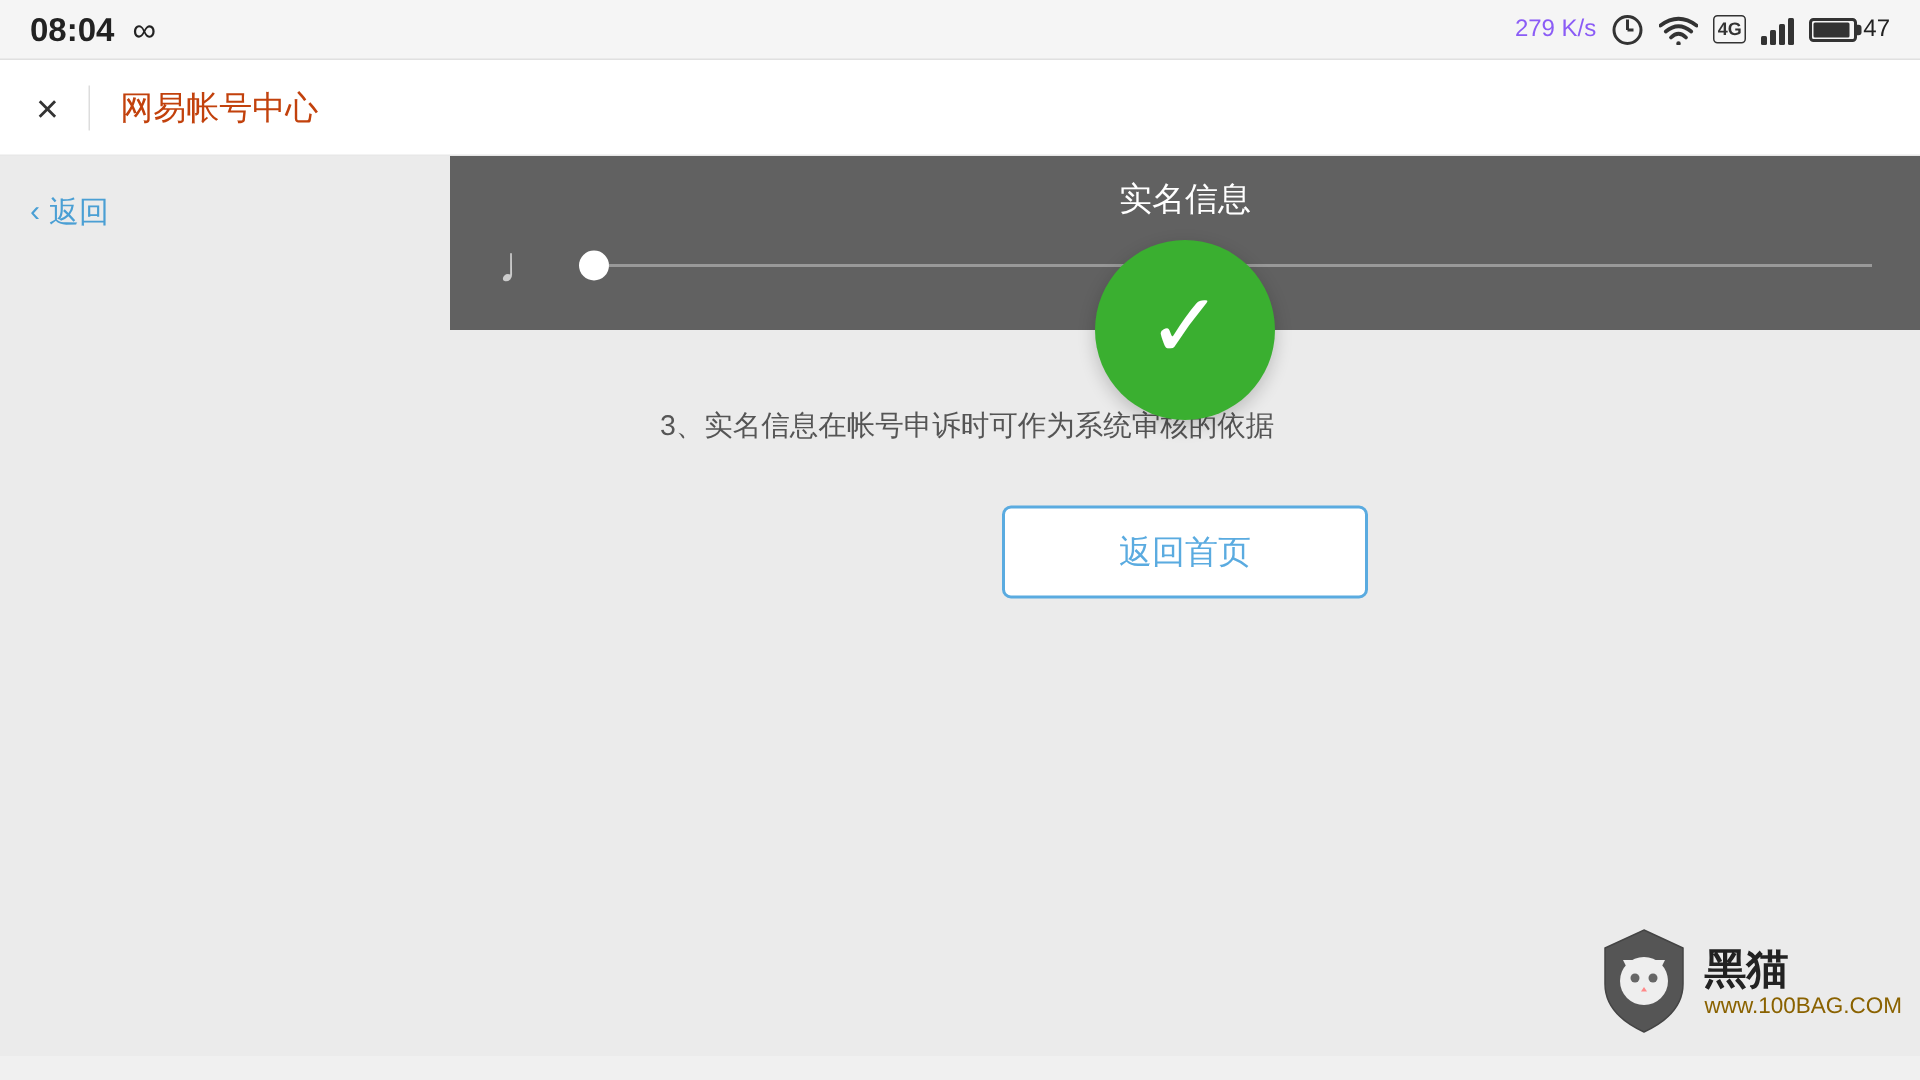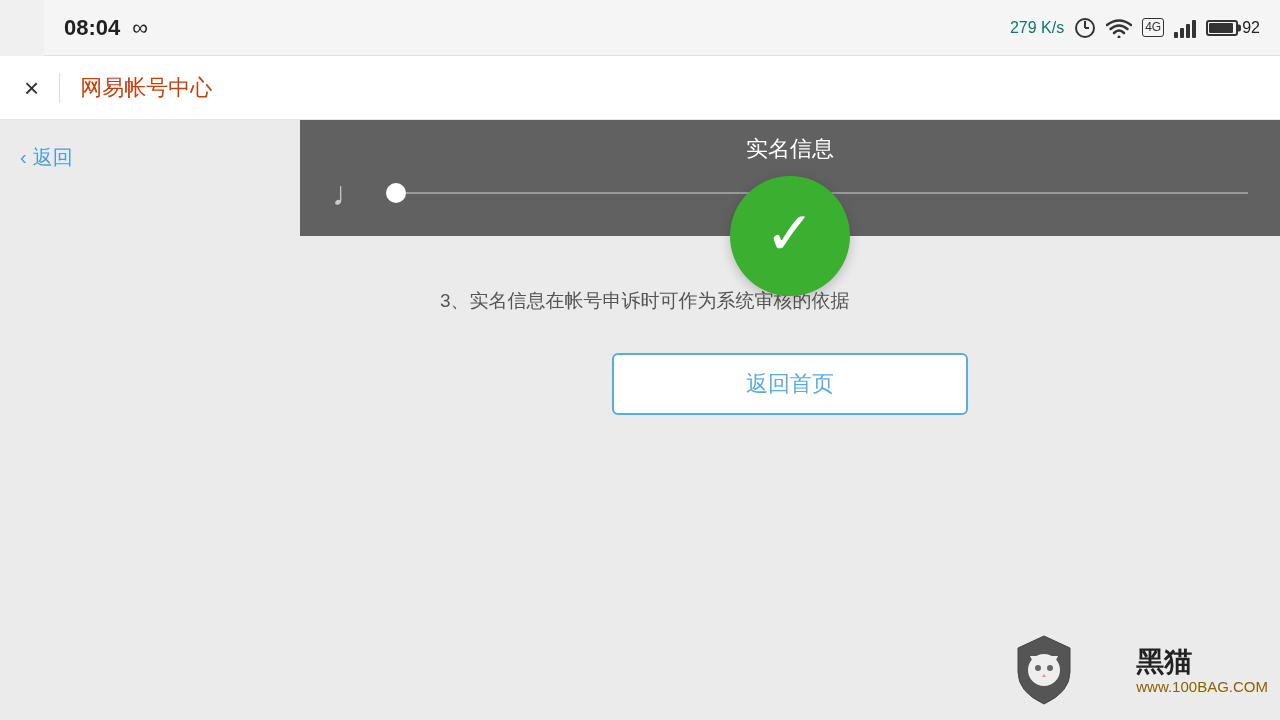--- a/index.html
+++ b/index.html
@@ -7,28 +7,27 @@
       width: 1280px;
       height: 720px;
       background: #f0f0f0;
       font-family: -apple-system, 'PingFang SC', 'Microsoft YaHei', sans-serif;
       overflow: hidden;
       position: relative;
     }
 
     
     .status-bar {
-      height: 56px;
+      height: 40px;
       background: #f5f5f5;
       display: flex;
       align-items: center;
       justify-content: space-between;
       padding: 0 20px;
       border-bottom: 1px solid #e0e0e0;
-      margin-left: 44px;
     }
     .status-left {
       display: flex;
       align-items: center;
       gap: 12px;
     }
     .status-time {
       font-size: 22px;
       font-weight: 600;
       color: #222;
@@ -37,21 +36,21 @@
       font-size: 22px;
       color: #222;
     }
     .status-right {
       display: flex;
       align-items: center;
       gap: 10px;
     }
     .status-speed {
       font-size: 16px;
-      color: #0f766e;
+      color: #8b5cf6;
     }
     .status-battery {
       font-size: 16px;
       color: #222;
     }
 
     .icon-signal {
       display: inline-flex;
       align-items: flex-end;
       gap: 2px;
@@ -260,34 +259,34 @@
     }
 
     .return-btn {
       border: 2px solid #5aabe0;
       border-radius: 6px;
       background: white;
       color: #5aabe0;
       font-size: 22px;
       padding: 14px 60px;
       cursor: pointer;
-      width: 356px;
+      width: 244px;
       text-align: center;
     }
 
     
     .bottom-logo {
       position: absolute;
       bottom: 0;
       right: 0;
       width: 280px;
       height: 100px;
       display: flex;
       align-items: center;
-      justify-content: space-between;
+      justify-content: flex-end;
       padding: 10px 12px;
       gap: 8px;
       z-index: 20;
     }
     .logo-text-area {
       display: flex;
       flex-direction: column;
       align-items: flex-start;
     }
     .logo-black-cat {
@@ -297,21 +296,21 @@
       line-height: 1.2;
     }
     .logo-subtitle {
       font-size: 15px;
       color: #8a6200;
     }
 
     
     .badge-4g {
       font-size: 12px;
-      font-weight: normal;
+      font-weight: bold;
       color: #333;
       border: 1.5px solid #333;
       border-radius: 3px;
       padding: 0 2px;
       line-height: 1.4;
       text-align: center;
     }
   </style>
 </head>
 <body>
@@ -343,21 +342,21 @@
       <span style="height:6px"></span>
       <span style="height:10px"></span>
       <span style="height:14px"></span>
       <span style="height:18px"></span>
     </div>
 
     <div class="icon-battery-wrap">
       <div class="icon-battery">
         <div class="icon-battery-fill"></div>
       </div>
-      <span class="status-battery">92</span>
+      <span class="status-battery">47</span>
     </div>
   </div>
 </div>
 
 <div class="title-bar">
   <span class="close-btn">×</span>
   <div class="title-divider"></div>
   <span class="title-text">网易帐号中心</span>
 </div>
 

